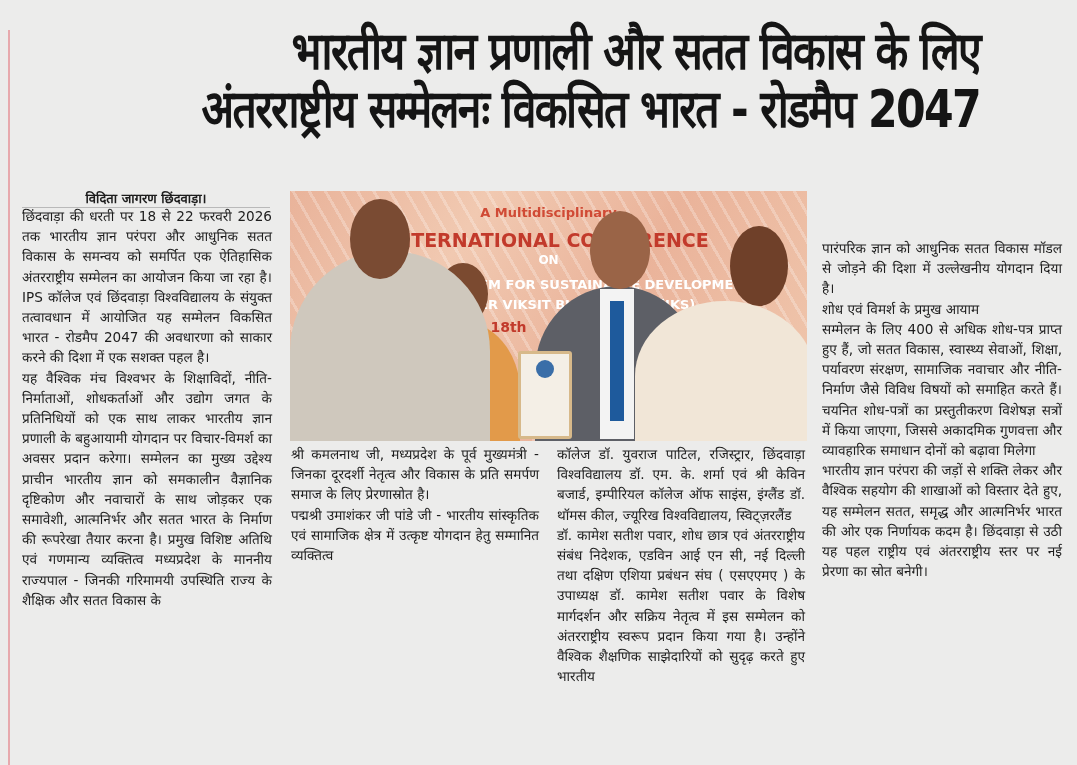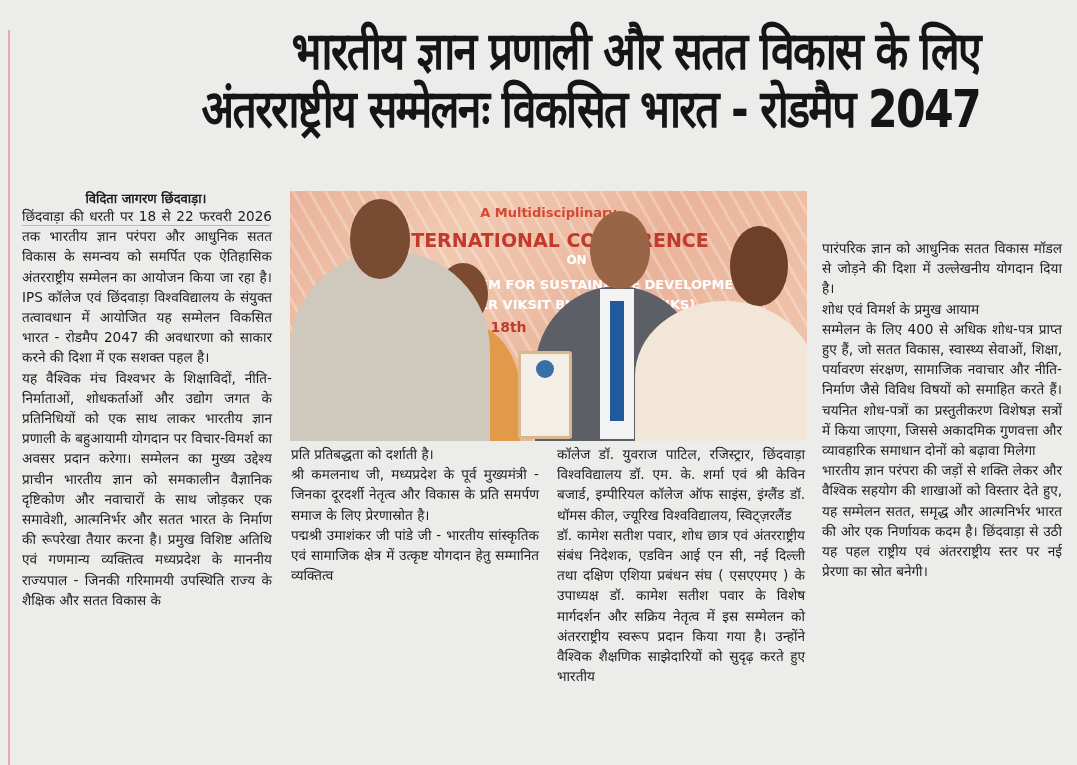--- a/index.html
+++ b/index.html
@@ -22,21 +22,21 @@
   .hl2 { font-size:52px; line-height:58px; transform:scaleX(0.82); transform-origin:center; white-space:nowrap; }
   .col {
     position:absolute; font-size:13.6px; line-height:20.2px;
     text-align:justify;
   }
   .col p { margin:0; }
   .col1 { left:22px; top:206px; width:250px; }
   .byline {
     position:absolute; left:22px; top:189px; width:248px;
     text-align:center; font-weight:bold; font-size:13px;
-    border-bottom:1px solid #b9b9b9; padding-bottom:18px;
+    border-bottom:1px solid #b9b9b9; padding-bottom:0;
   }
   .photo {
     position:absolute; left:290px; top:191px; width:517px; height:250px;
     overflow:hidden;
     background:linear-gradient(120deg,#e9b39a 0%,#f1c9b1 30%,#eab39a 60%,#f0c8ae 100%);
   }
   .stripes { position:absolute; inset:0;
     background:repeating-linear-gradient(60deg, rgba(255,255,255,0.25) 0 3px, rgba(0,0,0,0) 3px 14px);
   }
   .banner-text { position:absolute; left:0; width:100%; text-align:center; color:#c23a2b; font-weight:bold; white-space:nowrap; }
@@ -60,21 +60,21 @@
 
 <div class="col col1">
   <p>छिंदवाड़ा की धरती पर 18 से 22 फरवरी 2026 तक भारतीय ज्ञान परंपरा और आधुनिक सतत विकास के समन्वय को समर्पित एक ऐतिहासिक अंतरराष्ट्रीय सम्मेलन का आयोजन किया जा रहा है। IPS कॉलेज एवं छिंदवाड़ा विश्वविद्यालय के संयुक्त तत्वावधान में आयोजित यह सम्मेलन विकसित भारत - रोडमैप 2047 की अवधारणा को साकार करने की दिशा में एक सशक्त पहल है।</p>
   <p>यह वैश्विक मंच विश्वभर के शिक्षाविदों, नीति-निर्माताओं, शोधकर्ताओं और उद्योग जगत के प्रतिनिधियों को एक साथ लाकर भारतीय ज्ञान प्रणाली के बहुआयामी योगदान पर विचार-विमर्श का अवसर प्रदान करेगा। सम्मेलन का मुख्य उद्देश्य प्राचीन भारतीय ज्ञान को समकालीन वैज्ञानिक दृष्टिकोण और नवाचारों के साथ जोड़कर एक समावेशी, आत्मनिर्भर और सतत भारत के निर्माण की रूपरेखा तैयार करना है। प्रमुख विशिष्ट अतिथि एवं गणमान्य व्यक्तित्व मध्यप्रदेश के माननीय राज्यपाल - जिनकी गरिमामयी उपस्थिति राज्य के शैक्षिक और सतत विकास के</p>
 </div>
 
 <div class="photo">
   <div class="stripes"></div>
   <div class="banner-text" style="top:14px;font-size:13px;color:#d04a35;">A Multidisciplinary</div>
   <div class="banner-text" style="top:38px;font-size:19px;">INTERNATIONAL CONFERENCE</div>
-  <div class="banner-text" style="top:62px;font-size:12px;color:#fff;padding-left:28px;">ON</div>
+  <div class="banner-text" style="top:62px;font-size:12px;color:#fff;">ON</div>
   <div class="banner-text" style="top:86px;font-size:13px;color:#fff;">KNOWLEDGE SYSTEM FOR SUSTAINABLE DEVELOPMENT</div>
   <div class="banner-text" style="top:106px;font-size:13px;color:#fff;">AND MASTER VIKSIT BHARAT 2047 (IKS)</div>
   <div class="banner-text" style="top:128px;left:-40px;font-size:14px;color:#c23a2b;">18th</div>
 
   <div class="person" style="left:110px;top:130px;width:120px;height:140px;background:#e29a4a;"></div>
   <div class="head" style="left:148px;top:72px;width:50px;height:62px;background:#7b4a30;"></div>
 
   <div class="person" style="left:245px;top:95px;width:165px;height:170px;background:#5d5f66;"></div>
   <div style="position:absolute;left:310px;top:98px;width:34px;height:150px;background:#f3f3f3;"></div>
   <div style="position:absolute;left:320px;top:110px;width:14px;height:120px;background:#1e5a9c;"></div>
@@ -85,21 +85,20 @@
 
   <div class="person" style="left:345px;top:110px;width:180px;height:150px;background:#f1e6d7;"></div>
   <div class="head" style="left:440px;top:35px;width:58px;height:80px;background:#6f4029;"></div>
 
   <div style="position:absolute;left:228px;top:160px;width:48px;height:82px;background:#f4efe6;border:3px solid #d7b98a;border-radius:3px;">
     <div style="width:18px;height:18px;border-radius:50%;background:#3a6ea8;margin:6px auto 0;"></div>
   </div>
 </div>
 
 <div class="col col2">
-  <p>प्रति प्रतिबद्धता को दर्शाती है।</p>
   <p>श्री कमलनाथ जी, मध्यप्रदेश के पूर्व मुख्यमंत्री - जिनका दूरदर्शी नेतृत्व और विकास के प्रति समर्पण समाज के लिए प्रेरणास्रोत है।</p>
   <p>पद्मश्री उमाशंकर जी पांडे जी - भारतीय सांस्कृतिक एवं सामाजिक क्षेत्र में उत्कृष्ट योगदान हेतु सम्मानित व्यक्तित्व</p>
 </div>
 
 <div class="col col3">
   <p>कॉलेज डॉ. युवराज पाटिल, रजिस्ट्रार, छिंदवाड़ा विश्वविद्यालय डॉ. एम. के. शर्मा एवं श्री केविन बजार्ड, इम्पीरियल कॉलेज ऑफ साइंस, इंग्लैंड डॉ. थॉमस कील, ज्यूरिख विश्वविद्यालय, स्विट्ज़रलैंड</p>
   <p>डॉ. कामेश सतीश पवार, शोध छात्र एवं अंतरराष्ट्रीय संबंध निदेशक, एडविन आई एन सी, नई दिल्ली तथा दक्षिण एशिया प्रबंधन संघ ( एसएएमए ) के उपाध्यक्ष डॉ. कामेश सतीश पवार के विशेष मार्गदर्शन और सक्रिय नेतृत्व में इस सम्मेलन को अंतरराष्ट्रीय स्वरूप प्रदान किया गया है। उन्होंने वैश्विक शैक्षणिक साझेदारियों को सुदृढ़ करते हुए भारतीय</p>
 </div>
 
 <div class="col col4">

